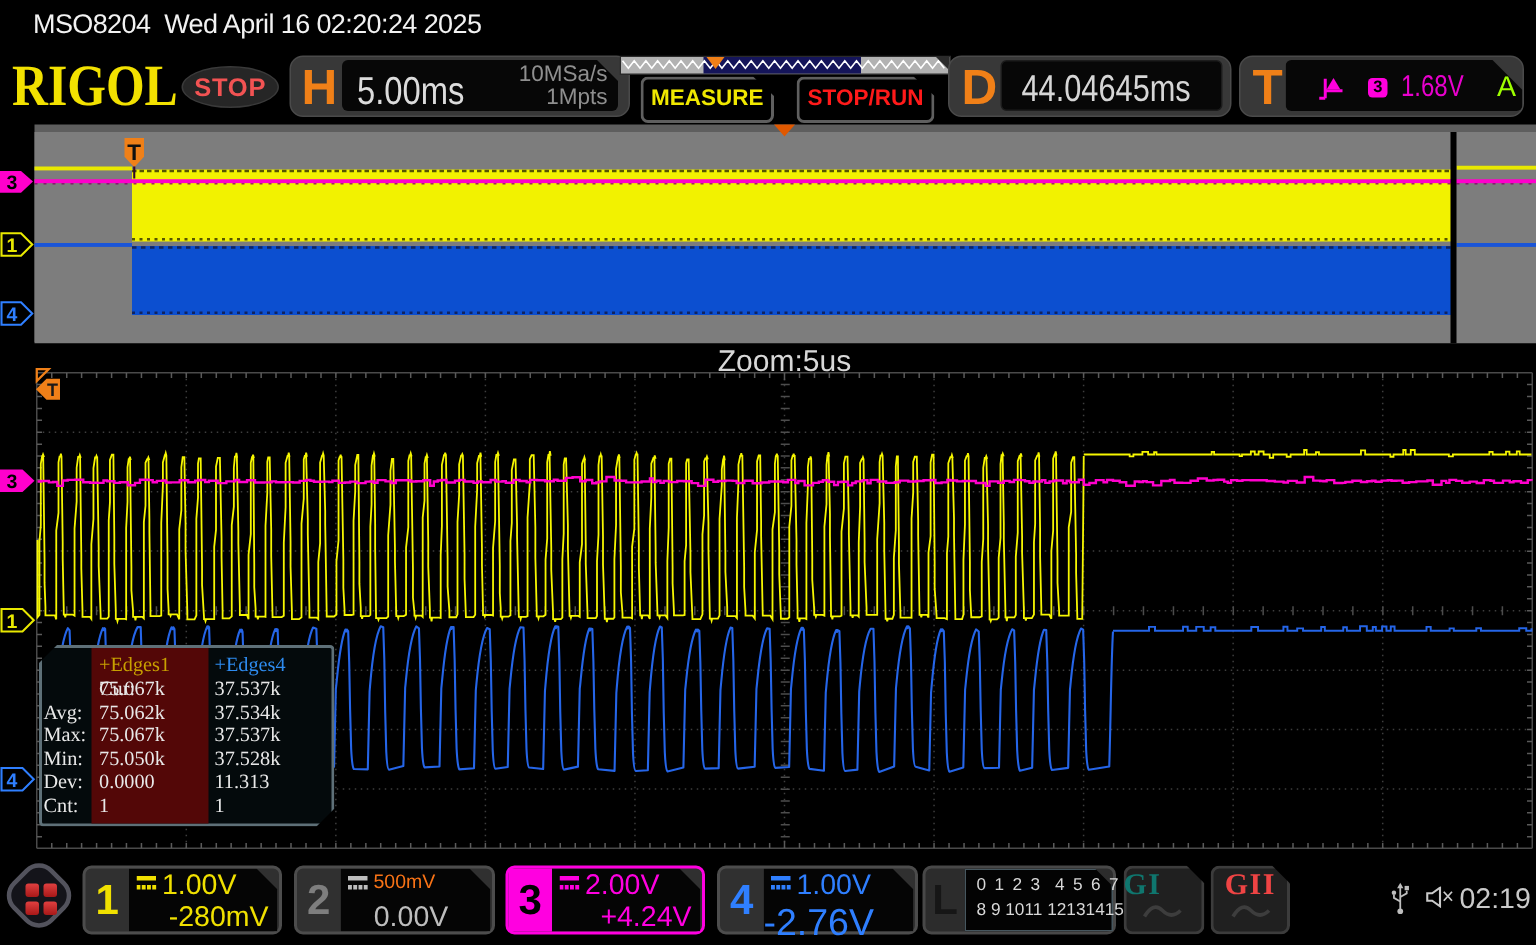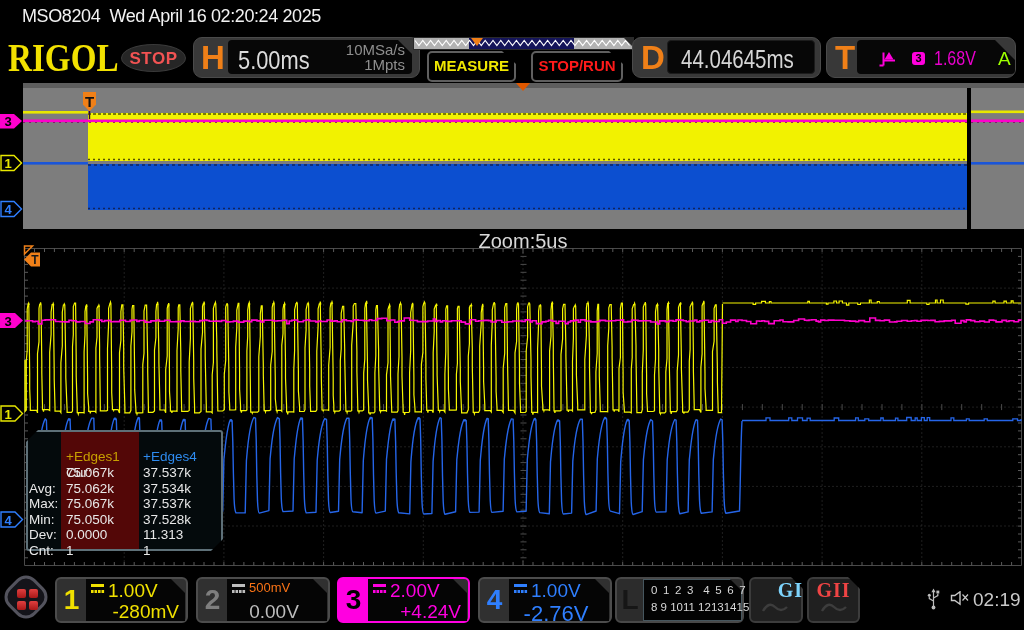--- a/index.html
+++ b/index.html
@@ -115,21 +115,21 @@
   <polygon points="0,313 15,313 23,320.5 15,328 0,328" fill="#ff00cc"></polygon>
   <text x="8" y="325.5" font-size="13" font-weight="bold" fill="#000" text-anchor="middle" font-family="Liberation Sans">3</text>
   <polygon points="1,406 15,406 22.5,413.5 15,421 1,421" fill="#000" stroke="#e8e800" stroke-width="1.4"></polygon>
   <text x="8" y="418.5" font-size="13" font-weight="bold" fill="#e8e800" text-anchor="middle" font-family="Liberation Sans">1</text>
   <polygon points="1,512 15,512 22.5,519.5 15,527 1,527" fill="#000" stroke="#2f7fff" stroke-width="1.4"></polygon>
   <text x="8" y="524.5" font-size="13" font-weight="bold" fill="#2f7fff" text-anchor="middle" font-family="Liberation Sans">4</text>
 </svg>
 
 <div class="abs" style="left:26px;top:430px;width:197px;height:121px;background:#040a0c;border:2px solid #5e7078;border-radius:3px;clip-path:polygon(12px 0, 100% 0, 100% calc(100% - 12px), calc(100% - 12px) 100%, 0 100%, 0 12px);"></div>
 <div class="abs" style="left:61px;top:432px;width:78px;height:117px;background:#530707;"></div>
-<div class="abs" style="left:26px;top:444px;width:197px;height:121px;font-size:13.5px;color:#e8e8e8;">
+<div class="abs" style="left:26px;top:430px;width:197px;height:121px;font-size:13.5px;color:#e8e8e8;font-family:Liberation Serif, serif;">
   <div class="abs" style="left:40px;top:5px;color:#c8a000;">+Edges1</div>
   <div class="abs" style="left:117px;top:5px;color:#2e8bef;">+Edges4</div>
   <div class="abs" style="left:3px;top:21px;margin-left:37px;">Cur:</div>
     <div class="abs" style="left:40px;top:21px;">75.067k</div>
     <div class="abs" style="left:117px;top:21px;">37.537k</div>
   <div class="abs" style="left:3px;top:36.5px;">Avg:</div>
     <div class="abs" style="left:40px;top:36.5px;">75.062k</div>
     <div class="abs" style="left:117px;top:36.5px;">37.534k</div>
   <div class="abs" style="left:3px;top:52px;">Max:</div>
     <div class="abs" style="left:40px;top:52px;">75.067k</div>
@@ -191,30 +191,30 @@
 <div class="abs" style="left:480px;top:579px;width:29px;height:42px;text-align:center;line-height:42px;font-size:28px;font-weight:bold;color:#2f7fff;">4</div>
 <div class="abs" style="left:509px;top:579px;width:100px;height:42px;background:#050505;clip-path:polygon(0 0, 86px 0, 100px 14px, 100px 42px, 0 42px);"></div>
 <svg class="abs" style="left:514px;top:584px;" width="14" height="10" viewBox="0 0 14 10">
     <rect x="0" y="0" width="13" height="3" fill="#2f7fff"></rect>
     <rect x="0" y="6" width="2.6" height="3" fill="#2f7fff"></rect>
     <rect x="3.5" y="6" width="2.6" height="3" fill="#2f7fff"></rect>
     <rect x="7" y="6" width="2.6" height="3" fill="#2f7fff"></rect>
     <rect x="10.5" y="6" width="2.6" height="3" fill="#2f7fff"></rect>
   </svg>
 <div class="abs" style="left:531px;top:580px;font-size:19px;color:#2f7fff;">1.00V</div>
-<div class="abs" style="left:509px;top:601px;width:94px;text-align:center;font-size:22px;color:#2f7fff;">-2.76V</div>
+<div class="abs" style="left:509px;top:601px;width:94px;text-align:left;font-size:25px;color:#2f7fff;">-2.76V</div>
 
 <div class="abs" style="left:615px;top:577px;width:129px;height:46px;background:#2c2c2c;border:2px solid #484848;border-radius:6px;"></div>
 <div class="abs" style="left:617px;top:579px;width:26px;height:42px;text-align:center;line-height:42px;font-size:28px;font-weight:bold;color:#161616;">L</div>
 <div class="abs" style="left:643px;top:579px;width:99px;height:42px;background:#030303;border:1px solid #46565e;clip-path:polygon(0 0, 87px 0, 99px 12px, 99px 42px, 0 42px);"></div>
 <div class="abs" style="left:651px;top:584px;white-space:nowrap;font-size:11.5px;color:#d8d8d8;letter-spacing:1.2px;">0 1 2 3&nbsp;&nbsp;4 5 6 7</div>
 <div class="abs" style="left:651px;top:601px;white-space:nowrap;font-size:11.5px;color:#d8d8d8;letter-spacing:0px;">8 9 1011 12131415</div>
 
 <div class="abs" style="left:749px;top:577px;width:54px;height:46px;background:#202020;border:2px solid #3c3c3c;border-radius:6px;clip-path:polygon(0 0, 42px 0, 54px 12px, 54px 46px, 0 46px);"></div>
-<div class="abs" style="left:749px;top:579px;width:54px;text-align:right;font-family:'Liberation Serif',serif;font-size:20px;font-weight:bold;color:#7dd3fc;letter-spacing:1px;">GI</div>
+<div class="abs" style="left:749px;top:579px;width:54px;text-align:left;font-family:'Liberation Serif',serif;font-size:20px;font-weight:bold;color:#0f766e;letter-spacing:1px;">GI</div>
 <svg class="abs" style="left:761px;top:600px;" width="28" height="14" viewBox="0 0 28 14">
     <path d="M2,11 Q8,1 14,7 T26,7" fill="none" stroke="#3d3d3d" stroke-width="2.4"></path>
   </svg>
 <div class="abs" style="left:807px;top:577px;width:53px;height:46px;background:#202020;border:2px solid #3c3c3c;border-radius:6px;clip-path:polygon(0 0, 41px 0, 53px 12px, 53px 46px, 0 46px);"></div>
 <div class="abs" style="left:807px;top:579px;width:53px;text-align:center;font-family:'Liberation Serif',serif;font-size:20px;font-weight:bold;color:#ef4444;letter-spacing:1px;">GII</div>
 <svg class="abs" style="left:820px;top:600px;" width="28" height="14" viewBox="0 0 28 14">
     <path d="M2,11 Q8,1 14,7 T26,7" fill="none" stroke="#3d3d3d" stroke-width="2.4"></path>
   </svg>
 
 <svg class="abs" style="left:927px;top:588px;" width="14" height="22" viewBox="0 0 14 22">

